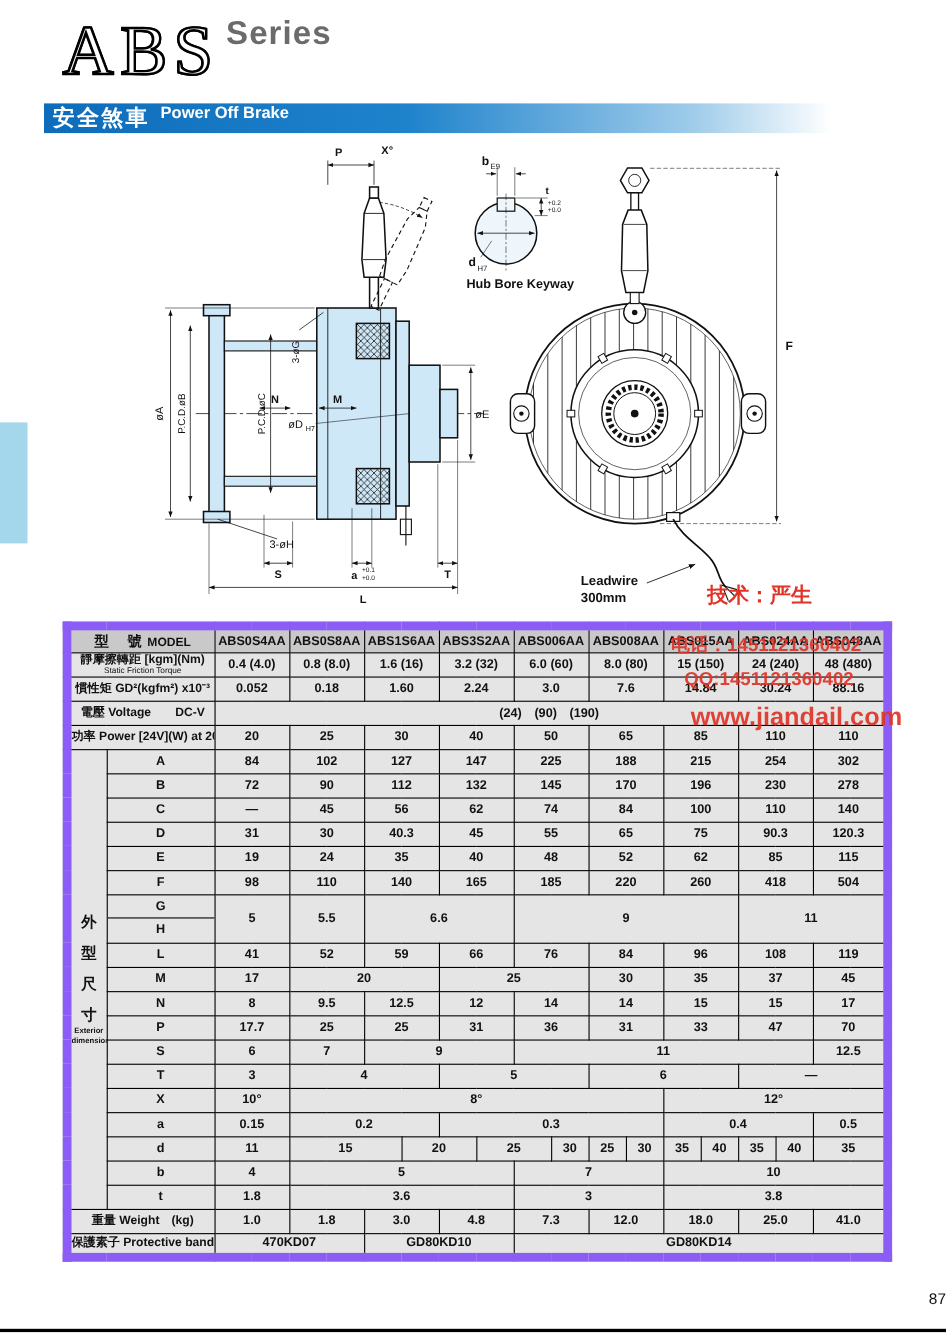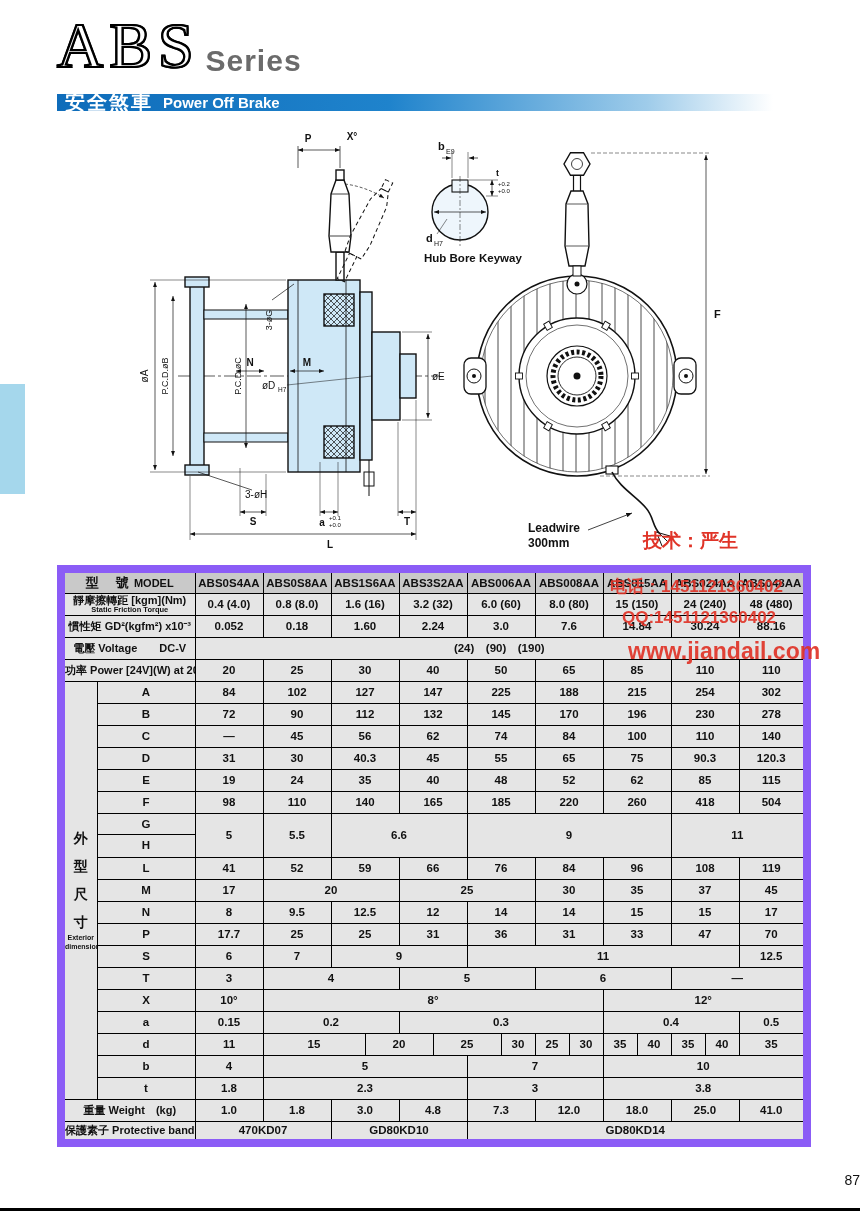--- a/index.html
+++ b/index.html
@@ -1,26 +1,26 @@
 <!DOCTYPE html>
 <html><head>
 <meta charset="utf-8">
 <style>
   *{margin:0;padding:0;box-sizing:border-box}
   html,body{width:860px;height:1215px;background:#fff;position:relative;overflow:hidden;
     font-family:"Liberation Sans",sans-serif;color:#111}
   
-  .abs-title{position:absolute;top:14px;left:57px;display:flex;align-items:flex-end}
+  .abs-title{position:absolute;top:14px;left:57px;display:flex;align-items:flex-start}
   .abs-word{font-family:"Liberation Serif",serif;font-size:64px;line-height:1;color:#fff;
     -webkit-text-stroke:2.2px #000;letter-spacing:6px;
     text-shadow:-1px -1px 0 #000,1px -1px 0 #000,-1px 1px 0 #000,1px 1px 0 #000}
   .series-word{font-size:30px;font-weight:bold;color:#6b6b6b;margin-left:6px;letter-spacing:1px}
-  .banner{position:absolute;top:94px;left:57px;width:738px;height:17px;
+  .banner{position:absolute;top:94px;left:40px;width:738px;height:27px;
     background:linear-gradient(90deg,#0e6cba 0%,#1f83cc 45%,#9fccea 80%,#ffffff 97%);
-    display:flex;align-items:center;gap:10px;padding-left:8px}
+    display:flex;gap:10px;padding-left:8px}
   .banner-cn{color:#fff;font-size:20px;font-weight:bold;letter-spacing:2px}
   .banner-en{color:#fff;font-size:15px;font-weight:bold}
   .page-tab{position:absolute;left:0;top:384px;width:25px;height:110px;background:#a5d7ec}
   
   .art{position:absolute;top:124px;left:40px;width:780px;height:440px;z-index:1}
   .art text{font-family:"Liberation Sans",sans-serif;fill:#111;stroke:none}
   
   .wm{position:absolute;color:#e03428;font-weight:bold;z-index:9;pointer-events:none;white-space:nowrap}
   .wm1{top:528px;left:643px;font-size:19px}
   .wm2{top:575px;left:610px;font-size:17px;opacity:.92}
@@ -31,21 +31,21 @@
     border-collapse:collapse;table-layout:fixed;border:8px solid #8b5cf6;background:#e5e5e5}
   table.spec td{border:1px solid #000;text-align:center;vertical-align:middle;padding:0;
     height:22px;font-size:11.5px;font-weight:bold;overflow:hidden;white-space:nowrap}
   table.spec tr.head td{height:24px;background:#c9c9c9}
   td.model{font-size:11px}
   .hcn{font-size:13px;font-weight:bold;letter-spacing:2px}
   .hen{font-size:11px;font-weight:bold}
   td.lbl{text-align:left;padding:0 2px}
   .l1{font-size:11px;font-weight:bold;line-height:11px;white-space:nowrap}
   .lunit{font-size:11px;font-weight:bold}
-  .l2{font-size:7.5px;font-weight:bold;line-height:8px}
+  .l2{font-size:7.5px;font-weight:normal;line-height:8px}
   td.dim-group{vertical-align:middle}
   .vcn{display:flex;flex-direction:column;align-items:center;gap:10px;font-size:14px;font-weight:bold}
   .ven{font-size:7px;font-weight:bold;text-align:center;margin-top:2px}
   td.dim-key{font-size:12px}
   tr.gh{height:44px}
   .ka{border-bottom:1px solid #000;height:21px;line-height:21px}
   .kb{height:21px;line-height:21px}
   
   .page-num{position:absolute;top:1172px;left:0;width:860px;text-align:right;font-size:14px}
   .bottom-rule{position:absolute;left:0;top:1208px;width:860px;height:3px;background:#000}
@@ -488,21 +488,21 @@
       <tr>
         <td class="dim-key">b</td>
         <td class="cell" colspan="2">4</td>
         <td class="cell" colspan="6">5</td>
         <td class="cell" colspan="4">7</td>
         <td class="cell" colspan="6">10</td>
       </tr>
       <tr>
         <td class="dim-key">t</td>
         <td class="cell" colspan="2">1.8</td>
-        <td class="cell" colspan="6">2.3</td>
+        <td class="cell" colspan="6">3.6</td>
         <td class="cell" colspan="4">3</td>
         <td class="cell" colspan="6">3.8</td>
       </tr>
       <tr>
         <td class="lbl" colspan="2">
           <div class="l1"><span>重量</span><span class="lunit"> Weight　(kg)</span></div>
         </td>
         <td class="cell" colspan="2">1.0</td>
         <td class="cell" colspan="2">1.8</td>
         <td class="cell" colspan="2">3.0</td>

